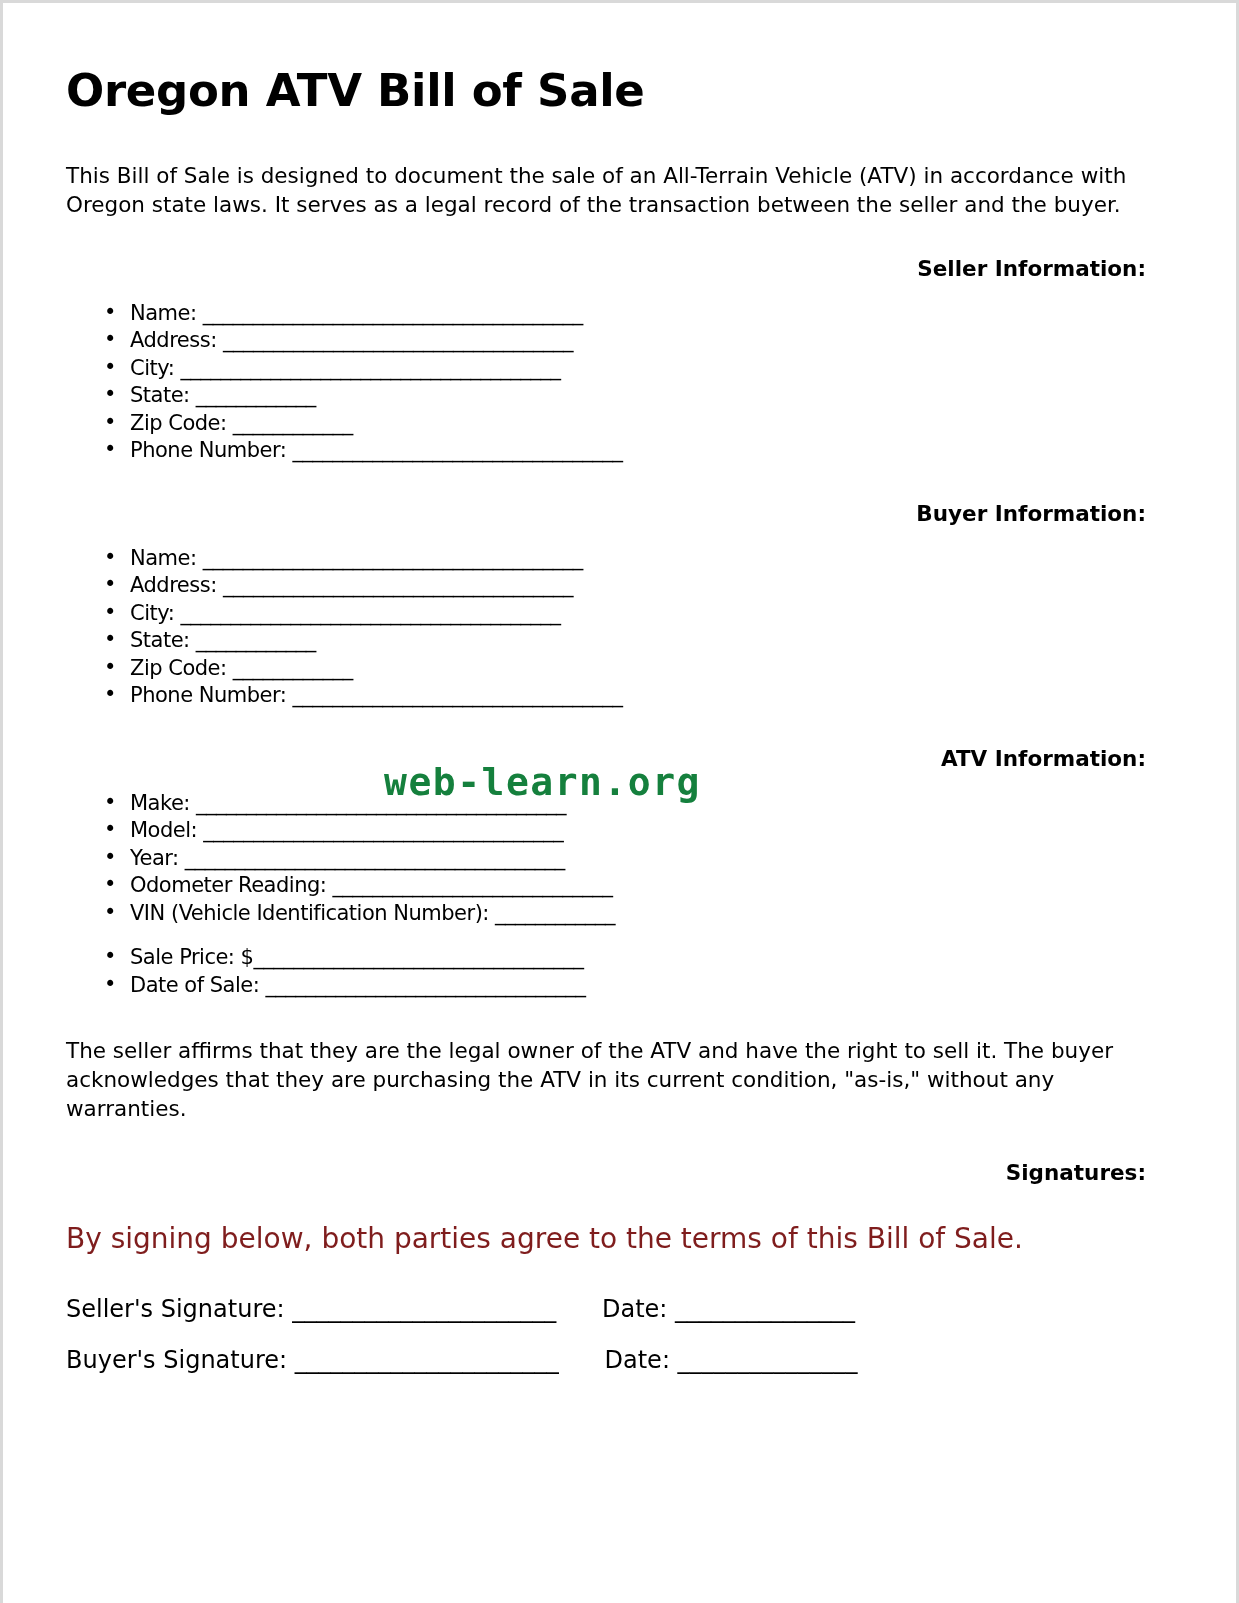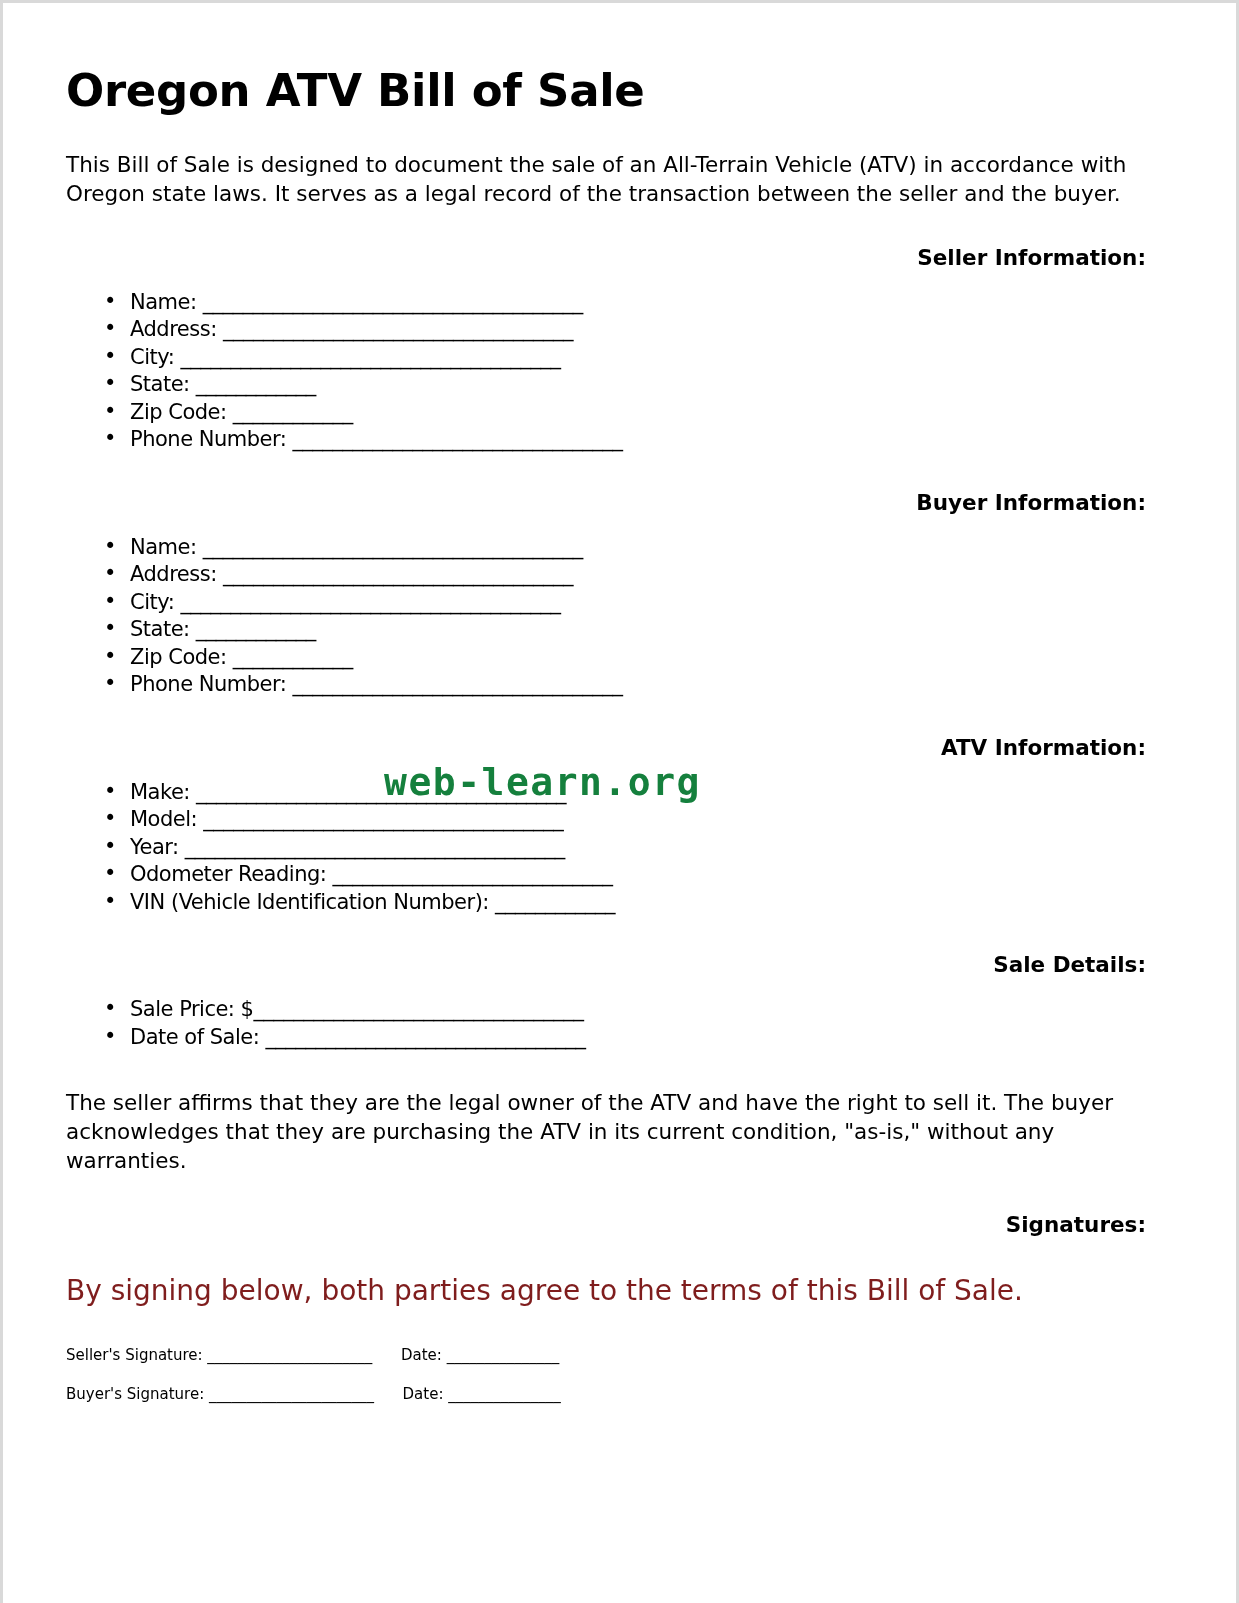--- a/index.html
+++ b/index.html
@@ -58,21 +58,21 @@
     letter-spacing: -0.3px;
     margin: 0 0 0 0;
     padding: 0;
     line-height: 1.12;
     color: #000;
   }
 
   p.intro {
     font-size: 21.5px;
     line-height: 1.34;
-    margin: 35px 0 0 0;
+    margin: 46px 0 0 0;
     padding: 0;
     width: 1078px;
     color: #000;
   }
 
   h2.section-heading {
     font-size: 21.5px;
     font-weight: bold;
     margin: 35px 0 0 0;
     padding: 0;
@@ -118,21 +118,21 @@
 
   p.sign-note {
     font-size: 28px;
     line-height: 1.34;
     margin: 33px 0 0 0;
     padding: 0;
     color: #7f1d1d;
   }
 
   p.sig-line {
-    font-size: 15px;
+    font-size: 24px;
     line-height: 1.34;
     margin: 36px 0 0 0;
     padding: 0;
     white-space: pre;
     color: #000;
   }
   p.sig-line.second {
     margin-top: 19px;
   }
 
@@ -185,21 +185,20 @@
 
     <h2 class="section-heading">ATV Information:</h2>
     <ul class="field-list">
       <li><span class="blank">Make: _____________________________________</span></li>
       <li><span class="blank">Model: ____________________________________</span></li>
       <li><span class="blank">Year: ______________________________________</span></li>
       <li><span class="blank">Odometer Reading: ____________________________</span></li>
       <li><span class="blank">VIN (Vehicle Identification Number): ____________</span></li>
     </ul>
 
-    <h2 class="section-heading">Sale Details:</h2>
     <ul class="field-list">
       <li><span class="blank">Sale Price: $_________________________________</span></li>
       <li><span class="blank">Date of Sale: ________________________________</span></li>
     </ul>
 
     <p class="affirm">The seller affirms that they are the legal owner of the ATV and have the right to sell it. The buyer acknowledges that they are purchasing the ATV in its current condition, "as-is," without any warranties.</p>
 
     <h2 class="section-heading">Signatures:</h2>
 
     <p class="sign-note">By signing below, both parties agree to the terms of this Bill of Sale.</p>

